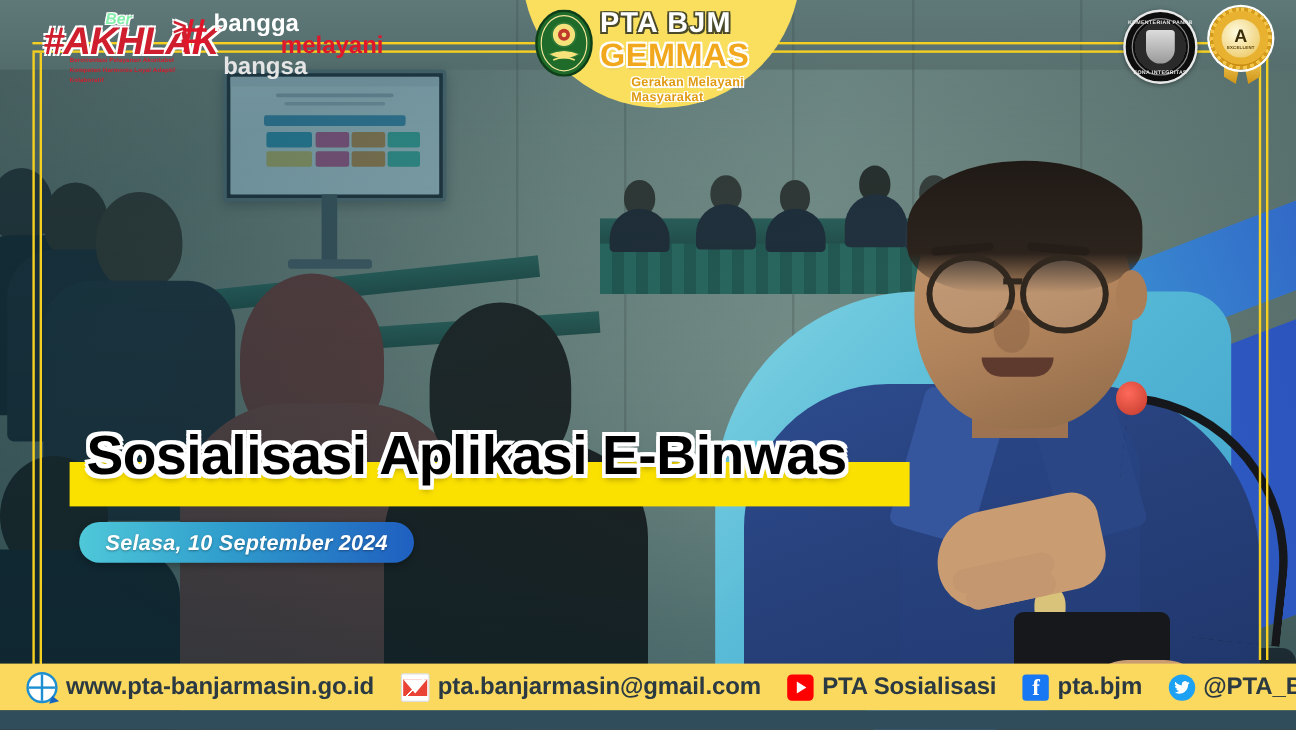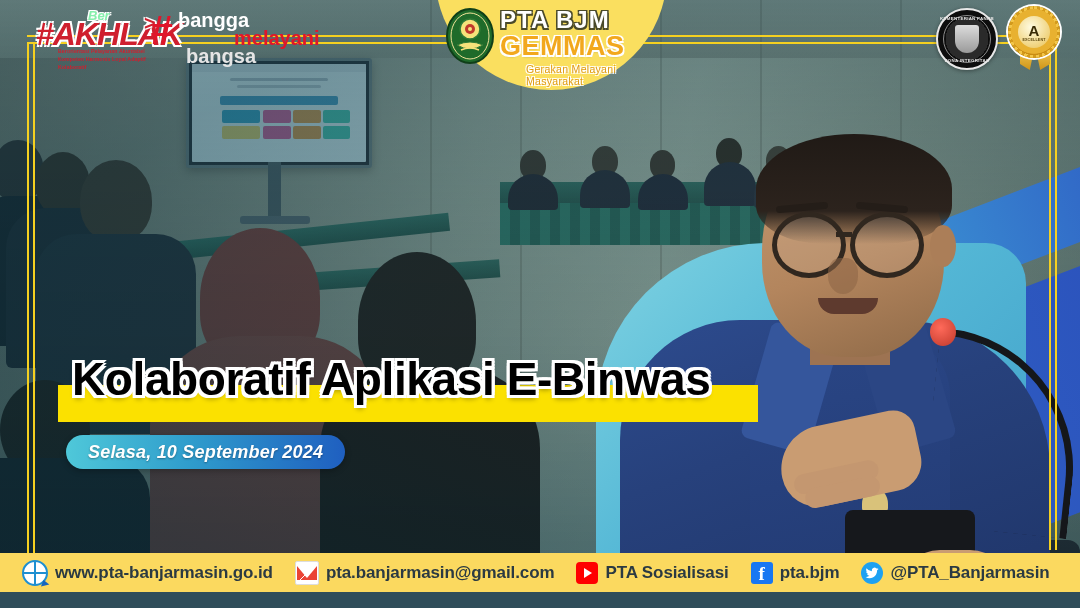--- a/index.html
+++ b/index.html
@@ -186,21 +186,21 @@
   .gem-lines{padding-top:4px;}
   .gem-ptabjm{
     font-size:24px;font-weight:bold;color:#ffffff;letter-spacing:1px;line-height:1;
     text-shadow:-1.5px -1.5px 0 #4a4a2a,1.5px -1.5px 0 #4a4a2a,-1.5px 1.5px 0 #4a4a2a,1.5px 1.5px 0 #4a4a2a;
   }
   .gem-gemmas{
     font-size:27px;font-weight:bold;color:#f2a81d;letter-spacing:.5px;line-height:1;margin-top:1px;
     text-shadow:-1.5px -1.5px 0 #ffffff,1.5px -1.5px 0 #ffffff,-1.5px 1.5px 0 #ffffff,1.5px 1.5px 0 #ffffff,0 2px 2px rgba(0,0,0,.25);
   }
   .gem-sub{
-    font-size:10.5px;font-weight:normal;color:#e09a12;letter-spacing:.3px;margin-top:3px;
+    font-size:10.5px;font-weight:bold;color:#e09a12;letter-spacing:.3px;margin-top:3px;
     text-shadow:-1px -1px 0 #fff,1px -1px 0 #fff,-1px 1px 0 #fff,1px 1px 0 #fff;
     padding-left:26px;
   }
 
   
   .akhlak{position:absolute;left:36px;top:6px;width:130px;height:56px;}
   .akh-ber{
     position:absolute;left:52px;top:2px;font-size:13px;font-weight:bold;font-style:italic;color:#86efac;
     text-shadow:-1.2px -1.2px 0 #fff,1.2px -1.2px 0 #fff,-1.2px 1.2px 0 #fff,1.2px 1.2px 0 #fff;
   }
@@ -298,21 +298,21 @@
 
   
   .footer-strip{
     position:absolute;left:0;top:592px;width:1080px;height:16px;background:#2f4d5a;
   }
   .footer{
     position:absolute;left:0;top:553px;width:1080px;height:39px;background:#fbd95f;
     display:flex;align-items:center;padding-left:22px;box-sizing:border-box;gap:0;
   }
   .f-item{display:flex;align-items:center;gap:7px;margin-right:22px;}
-  .f-label{font-size:17px;font-weight:bold;color:#2b3a42;white-space:nowrap;letter-spacing:-.1px;}
+  .f-label{font-size:20px;font-weight:bold;color:#2b3a42;white-space:nowrap;letter-spacing:-.1px;}
   .ico{width:22px;height:22px;flex:0 0 auto;position:relative;}
   
   .ico-globe{border:2px solid #1d8fd1;border-radius:50%;background:#fff;}
   .ico-globe:before{content:"";position:absolute;left:50%;top:0;width:2px;height:100%;background:#1d8fd1;transform:translateX(-50%);}
   .ico-globe:after{content:"";position:absolute;top:50%;left:0;width:100%;height:2px;background:#1d8fd1;transform:translateY(-50%);}
   .globe-cur{position:absolute;right:-3px;bottom:-4px;width:0;height:0;border-left:7px solid #1565c0;border-bottom:5px solid transparent;border-top:2px solid transparent;transform:rotate(22deg);}
   
   .ico-gmail{background:#fff;border:1px solid #ddd;overflow:hidden;border-radius:2px;}
   .ico-gmail:before{content:"";position:absolute;left:0;top:3px;width:0;height:0;
     border-left:11px solid #ea4335;border-right:11px solid #ea4335;border-bottom:0;}
@@ -483,21 +483,21 @@
     <div class="gold-rosette">
       <div class="gold-notch"></div>
       <div class="gold-center">
         <span class="gold-A">A</span>
         <span class="gold-exc">EXCELLENT</span>
       </div>
     </div>
   </div>
 
   <div class="title-bar"></div>
-  <div class="title-text">Kolaboratif Aplikasi E-Binwas</div>
+  <div class="title-text">Sosialisasi Aplikasi E-Binwas</div>
 
   <div class="date-pill">
     <span class="date-text">Selasa, 10 September 2024</span>
   </div>
 
   <div class="footer">
     <div class="f-item">
       <span class="ico ico-globe">
           <i class="globe-cur"></i>
         </span>

